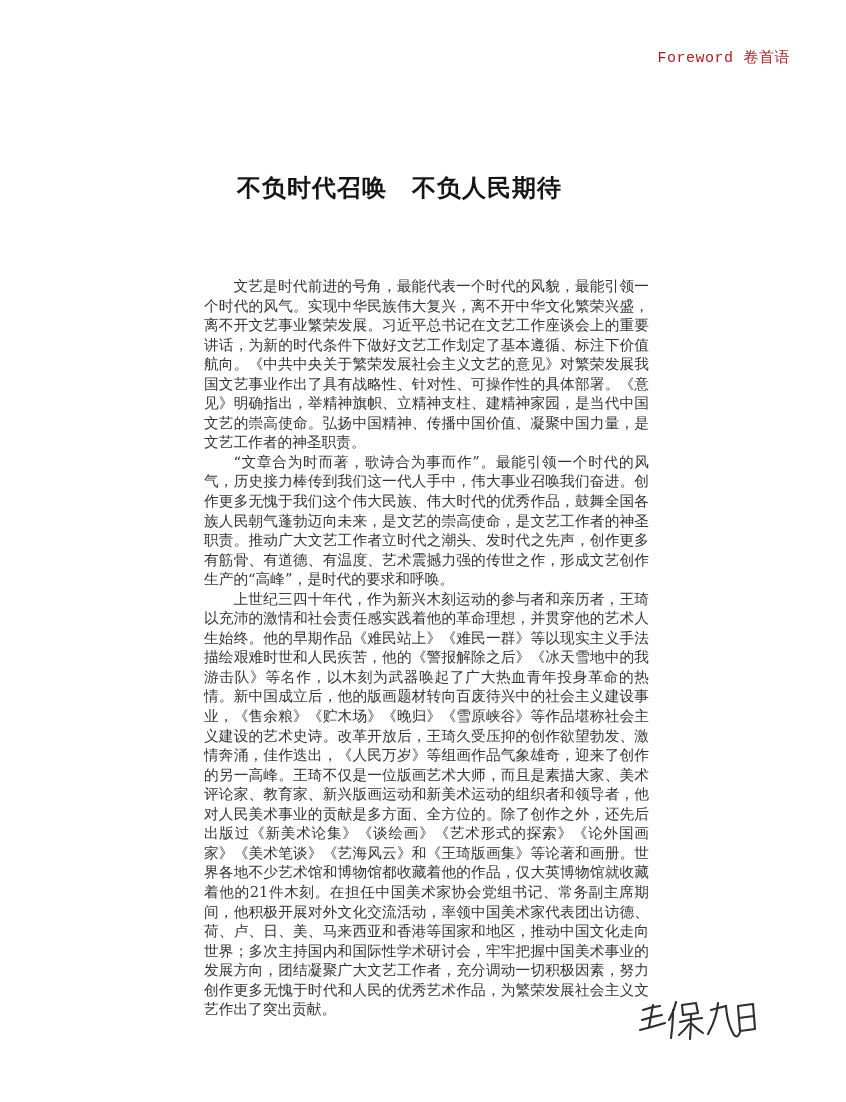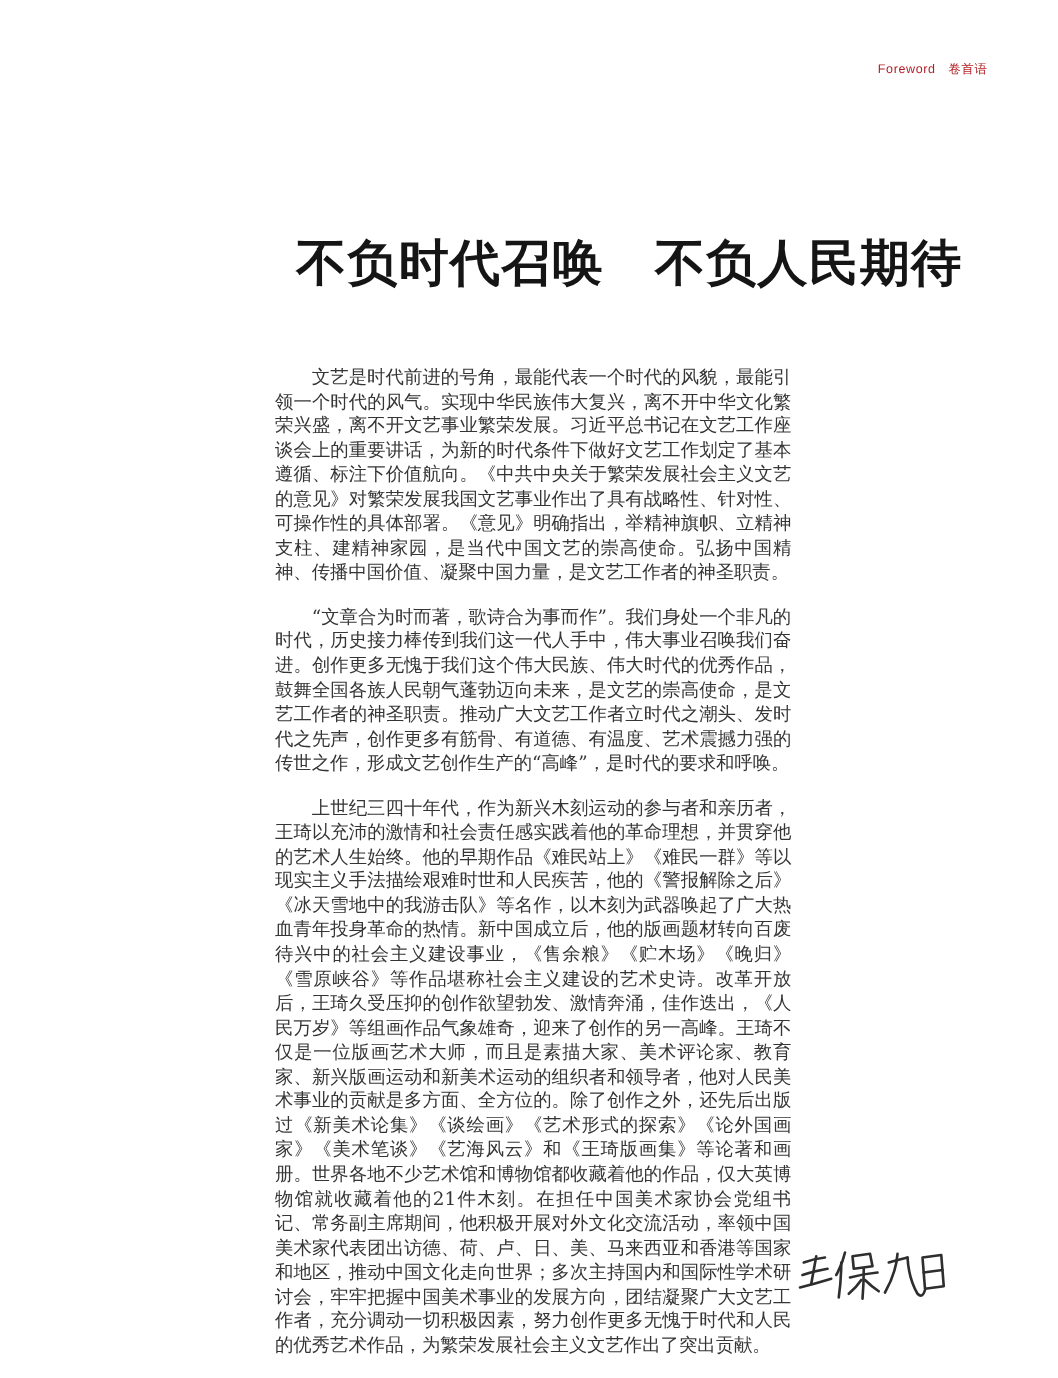--- a/index.html
+++ b/index.html
@@ -12,52 +12,52 @@
     width: 846px;
     height: 1102px;
     background: #ffffff;
     overflow: hidden;
     font-family: "DejaVu Serif", "Liberation Serif", serif;
   }
   .foreword-header {
     position: absolute;
     top: 48px;
     right: 56px;
-    font-size: 10px;
-    font-family: Liberation Sans, sans-serif;
+    font-size: 15px;
+    font-family: Liberation Mono, monospace;
     letter-spacing: 0.5px;
     white-space: nowrap;
   }
   .foreword-header .en {
     margin-right: 10px;
   }
   .page-title {
     position: absolute;
     left: 237px;
-    top: 183px;
+    top: 172px;
     margin: 0;
-    font-size: 40px;
+    font-size: 24px;
     font-weight: bold;
     color: #151515;
     letter-spacing: 1px;
     white-space: nowrap;
     font-family: "DejaVu Serif", "Liberation Serif", serif;
   }
   .body-text {
     position: absolute;
     left: 204px;
     top: 276px;
     width: 445px;
     font-size: 14.7px;
     line-height: 19.55px;
     color: #353535;
     text-align: justify;
   }
   .body-text p {
-    margin: 16px;
+    margin: 0;
     padding: 0;
     text-indent: 2em;
   }
   .signature {
     position: absolute;
     left: 638px;
     top: 996px;
     width: 120px;
     height: 55px;
   }
@@ -79,21 +79,21 @@
 <div class="page">
 
   <div class="foreword-header" style="color: rgb(178, 32, 38);">
     <span class="en">Foreword</span><span class="zh">卷首语</span>
   </div>
 
   <h1 class="page-title">不负时代召唤　不负人民期待</h1>
 
   <div class="body-text">
     <p>文艺是时代前进的号角，最能代表一个时代的风貌，最能引领一个时代的风气。实现中华民族伟大复兴，离不开中华文化繁荣兴盛，离不开文艺事业繁荣发展。习近平总书记在文艺工作座谈会上的重要讲话，为新的时代条件下做好文艺工作划定了基本遵循、标注下价值航向。《中共中央关于繁荣发展社会主义文艺的意见》对繁荣发展我国文艺事业作出了具有战略性、针对性、可操作性的具体部署。《意见》明确指出，举精神旗帜、立精神支柱、建精神家园，是当代中国文艺的崇高使命。弘扬中国精神、传播中国价值、凝聚中国力量，是文艺工作者的神圣职责。</p>
-    <p>“文章合为时而著，歌诗合为事而作”。我们身处一个非凡的时代，历史接力棒传到我们这一代人手中，伟大事业召唤我们奋进。创作更多无愧于我们这个伟大民族、伟大时代的优秀作品，鼓舞全国各族人民朝气蓬勃迈向未来，是文艺的崇高使命，是文艺工作者的神圣职责。推动广大文艺工作者立时代之潮头、发时代之先声，创作更多有筋骨、有道德、有温度、艺术震撼力强的传世之作，形成文艺创作生产的“高峰”，是时代的要求和呼唤。</p>
+    <p>“文章合为时而著，歌诗合为事而作”。最能引领一个时代的风气，历史接力棒传到我们这一代人手中，伟大事业召唤我们奋进。创作更多无愧于我们这个伟大民族、伟大时代的优秀作品，鼓舞全国各族人民朝气蓬勃迈向未来，是文艺的崇高使命，是文艺工作者的神圣职责。推动广大文艺工作者立时代之潮头、发时代之先声，创作更多有筋骨、有道德、有温度、艺术震撼力强的传世之作，形成文艺创作生产的“高峰”，是时代的要求和呼唤。</p>
     <p>上世纪三四十年代，作为新兴木刻运动的参与者和亲历者，王琦以充沛的激情和社会责任感实践着他的革命理想，并贯穿他的艺术人生始终。他的早期作品《难民站上》《难民一群》等以现实主义手法描绘艰难时世和人民疾苦，他的《警报解除之后》《冰天雪地中的我游击队》等名作，以木刻为武器唤起了广大热血青年投身革命的热情。新中国成立后，他的版画题材转向百废待兴中的社会主义建设事业，《售余粮》《贮木场》《晚归》《雪原峡谷》等作品堪称社会主义建设的艺术史诗。改革开放后，王琦久受压抑的创作欲望勃发、激情奔涌，佳作迭出，《人民万岁》等组画作品气象雄奇，迎来了创作的另一高峰。王琦不仅是一位版画艺术大师，而且是素描大家、美术评论家、教育家、新兴版画运动和新美术运动的组织者和领导者，他对人民美术事业的贡献是多方面、全方位的。除了创作之外，还先后出版过《新美术论集》《谈绘画》《艺术形式的探索》《论外国画家》《美术笔谈》《艺海风云》和《王琦版画集》等论著和画册。世界各地不少艺术馆和博物馆都收藏着他的作品，仅大英博物馆就收藏着他的21件木刻。在担任中国美术家协会党组书记、常务副主席期间，他积极开展对外文化交流活动，率领中国美术家代表团出访德、荷、卢、日、美、马来西亚和香港等国家和地区，推动中国文化走向世界；多次主持国内和国际性学术研讨会，牢牢把握中国美术事业的发展方向，团结凝聚广大文艺工作者，充分调动一切积极因素，努力创作更多无愧于时代和人民的优秀艺术作品，为繁荣发展社会主义文艺作出了突出贡献。</p>
   </div>
 
   <div class="signature" aria-label="handwritten signature">
     <svg viewBox="0 0 120 55" xmlns="http://www.w3.org/2000/svg">
 
       <path d="M5,14 Q13,11 22,10"></path>
       <path d="M4,24 Q13,21 24,19"></path>
       <path d="M2,34 Q14,31 27,27"></path>
       <path d="M15,9 Q13,20 11,31"></path>

